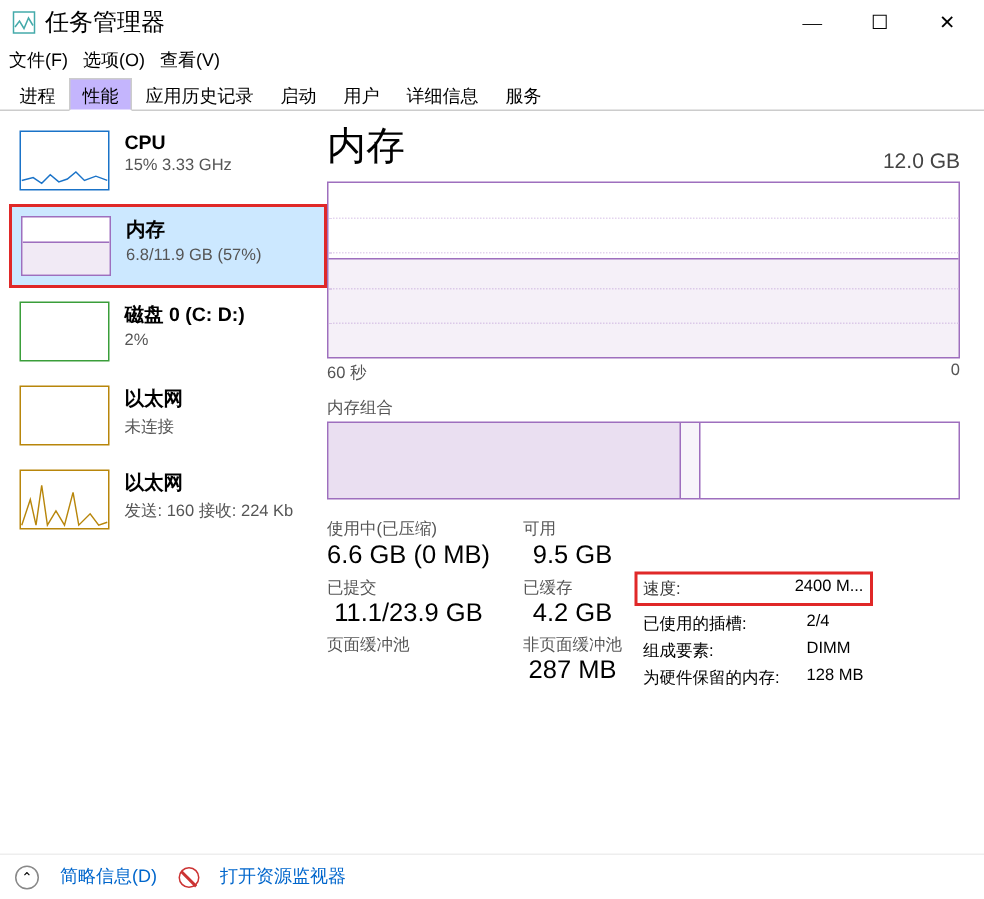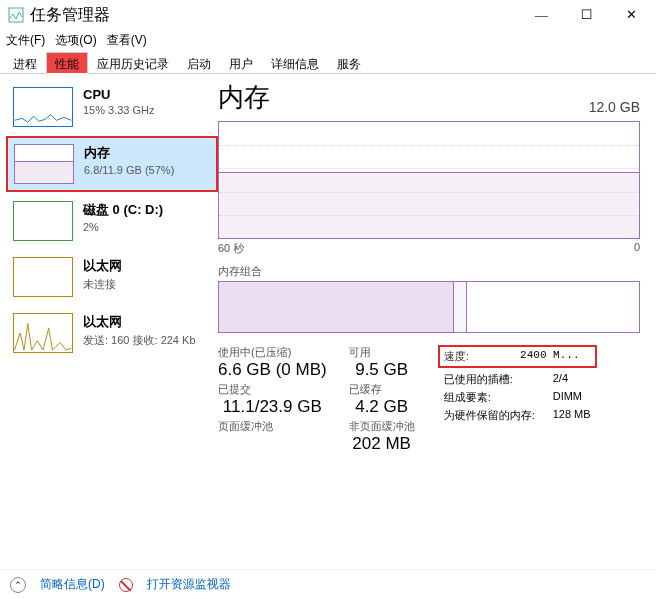--- a/index.html
+++ b/index.html
@@ -5,21 +5,21 @@
 * { box-sizing: border-box; margin: 0; padding: 0; }
 body { font-family: "Microsoft YaHei", "Segoe UI", sans-serif; font-size: 12px; background: #fff; color: #000; width: 656px; height: 599px; overflow: hidden; }
 .titlebar { height: 30px; display: flex; align-items: center; padding: 0 2px 0 8px; }
 .titlebar-icon { width: 16px; height: 16px; margin-right: 6px; }
 .titlebar-title { flex: 1; font-size: 16px; }
 .win-btns { display: flex; }
 .win-btn { width: 45px; height: 28px; display: flex; align-items: center; justify-content: center; font-size: 13px; font-family: "Segoe UI Symbol"; }
 .menubar { height: 20px; display: flex; align-items: center; padding: 0 6px; gap: 10px; font-size: 12px; }
 .tabs { display: flex; border-bottom: 1px solid #ccc; padding: 2px 4px 0; height: 24px; }
 .tab { padding: 3px 8px 2px; font-size: 12px; border: 1px solid transparent; position: relative; }
-.tab.active { border: 1px solid #ccc; border-bottom: 1px solid #fff; background: #ef4444; margin-bottom: -1px; }
+.tab.active { border: 1px solid #ccc; border-bottom: 1px solid #fff; background: #c4b5fd; margin-bottom: -1px; }
 .body { display: flex; height: calc(100% - 30px - 20px - 24px - 30px); }
 .sidebar { width: 218px; padding: 6px 0 0 6px; }
 .side-item { display: flex; align-items: flex-start; gap: 10px; padding: 6px 6px; border: 1px solid transparent; margin-bottom: 2px; cursor: default; }
 .side-item.selected { background: #cce8ff; border: 1px solid #99d1ff; }
 .side-item.highlight { border: 2px solid #e02828; }
 .thumb { width: 60px; height: 40px; border: 1px solid #888; background: #fff; position: relative; overflow: hidden; }
 .thumb-mem { border: 1px solid #9e6fbe; }
 .thumb-mem .fill { position: absolute; bottom: 0; left: 0; right: 0; height: 57%; background: rgba(158,111,190,0.15); border-top: 1px solid #9e6fbe; }
 .thumb-cpu svg { width: 100%; height: 100%; }
 .thumb-net svg { width: 100%; height: 100%; }
@@ -34,30 +34,30 @@
 .chart-main { height: 118px; border: 1px solid #9e6fbe; background: #fff; position: relative; margin-bottom: 2px; }
 .chart-main .grid { position: absolute; inset: 0; }
 .chart-main .grid div { position: absolute; left: 0; right: 0; border-top: 1px dotted #e3d4ee; }
 .chart-main .usage { position: absolute; bottom: 0; left: 0; right: 0; height: 57%; background: rgba(158,111,190,0.1); border-top: 1px solid #9e6fbe; }
 .chart-axis { display: flex; justify-content: space-between; font-size: 11px; color: #555; margin-bottom: 8px; }
 .comp-chart { height: 52px; border: 1px solid #9e6fbe; display: flex; margin-bottom: 12px; }
 .comp-seg { height: 100%; }
 .comp-seg.inuse { background: rgba(158,111,190,0.22); border-right: 1px solid #9e6fbe; flex: 0 0 56%; }
 .comp-seg.mod { background: rgba(158,111,190,0.08); border-right: 1px solid #9e6fbe; flex: 0 0 3%; }
 .comp-seg.standby { flex: 1; }
-.stats { display: flex; gap: 23px; }
+.stats { display: flex; gap: 8px; }
 .stats-left { display: grid; grid-template-columns: auto auto; column-gap: 22px; row-gap: 2px; }
 .stats-left .lbl { font-size: 11px; color: #555; grid-column: span 1; }
 .stats-left .val { font-size: 17px; color: #000; text-align: center; }
 .stats-left .pair { display: flex; flex-direction: column; }
 .stats-right { border: 2px solid #e02828; padding: 2px 4px; height: fit-content; display: grid; grid-template-columns: auto auto; column-gap: 18px; row-gap: 3px; font-size: 11px; }
 .stats-right .lbl { color: #333; }
-.stats-right .val { color: #000; text-align: center; font-family: Liberation Mono, monospace; }
+.stats-right .val { color: #000; text-align: right; }
 .stats-right-rest { display: grid; grid-template-columns: auto auto; column-gap: 18px; row-gap: 3px; font-size: 11px; margin-top: 4px; padding: 0 6px; }
-.stats-right-wrap { display: flex; flex-direction: column; }
+.stats-right-wrap { display: flex; flex-direction: column; margin-top: 36px; }
 .footer { height: 30px; display: flex; align-items: center; gap: 14px; padding: 0 10px; border-top: 1px solid #eee; }
 .footer .circ { width: 16px; height: 16px; border: 1px solid #888; border-radius: 50%; display: flex; align-items: center; justify-content: center; font-size: 9px; }
 .footer a { color: #0066cc; text-decoration: none; font-size: 12px; }
 .footer .no-icon { width: 14px; height: 14px; border: 1.5px solid #c33; border-radius: 50%; position: relative; }
 .footer .no-icon::after { content: ""; position: absolute; width: 14px; height: 1.5px; background: #c33; top: 50%; left: -1px; transform: rotate(45deg); }
 </style>
 </head>
 <body>
 
 <div class="titlebar">
@@ -187,21 +187,21 @@
           </div>
         <div class="pair">
             <div class="lbl">已缓存</div>
             <div class="val">4.2 GB</div>
           </div>
         <div class="pair">
             <div class="lbl">页面缓冲池</div>
           </div>
         <div class="pair">
             <div class="lbl">非页面缓冲池</div>
-            <div class="val">202 MB</div>
+            <div class="val">287 MB</div>
           </div>
       </div>
 
       <div class="stats-right-wrap">
         <div class="stats-right">
           <span class="lbl">速度:</span>
           <span class="val">2400 M...</span>
         </div>
         <div class="stats-right-rest">
           <span class="lbl">已使用的插槽:</span>

